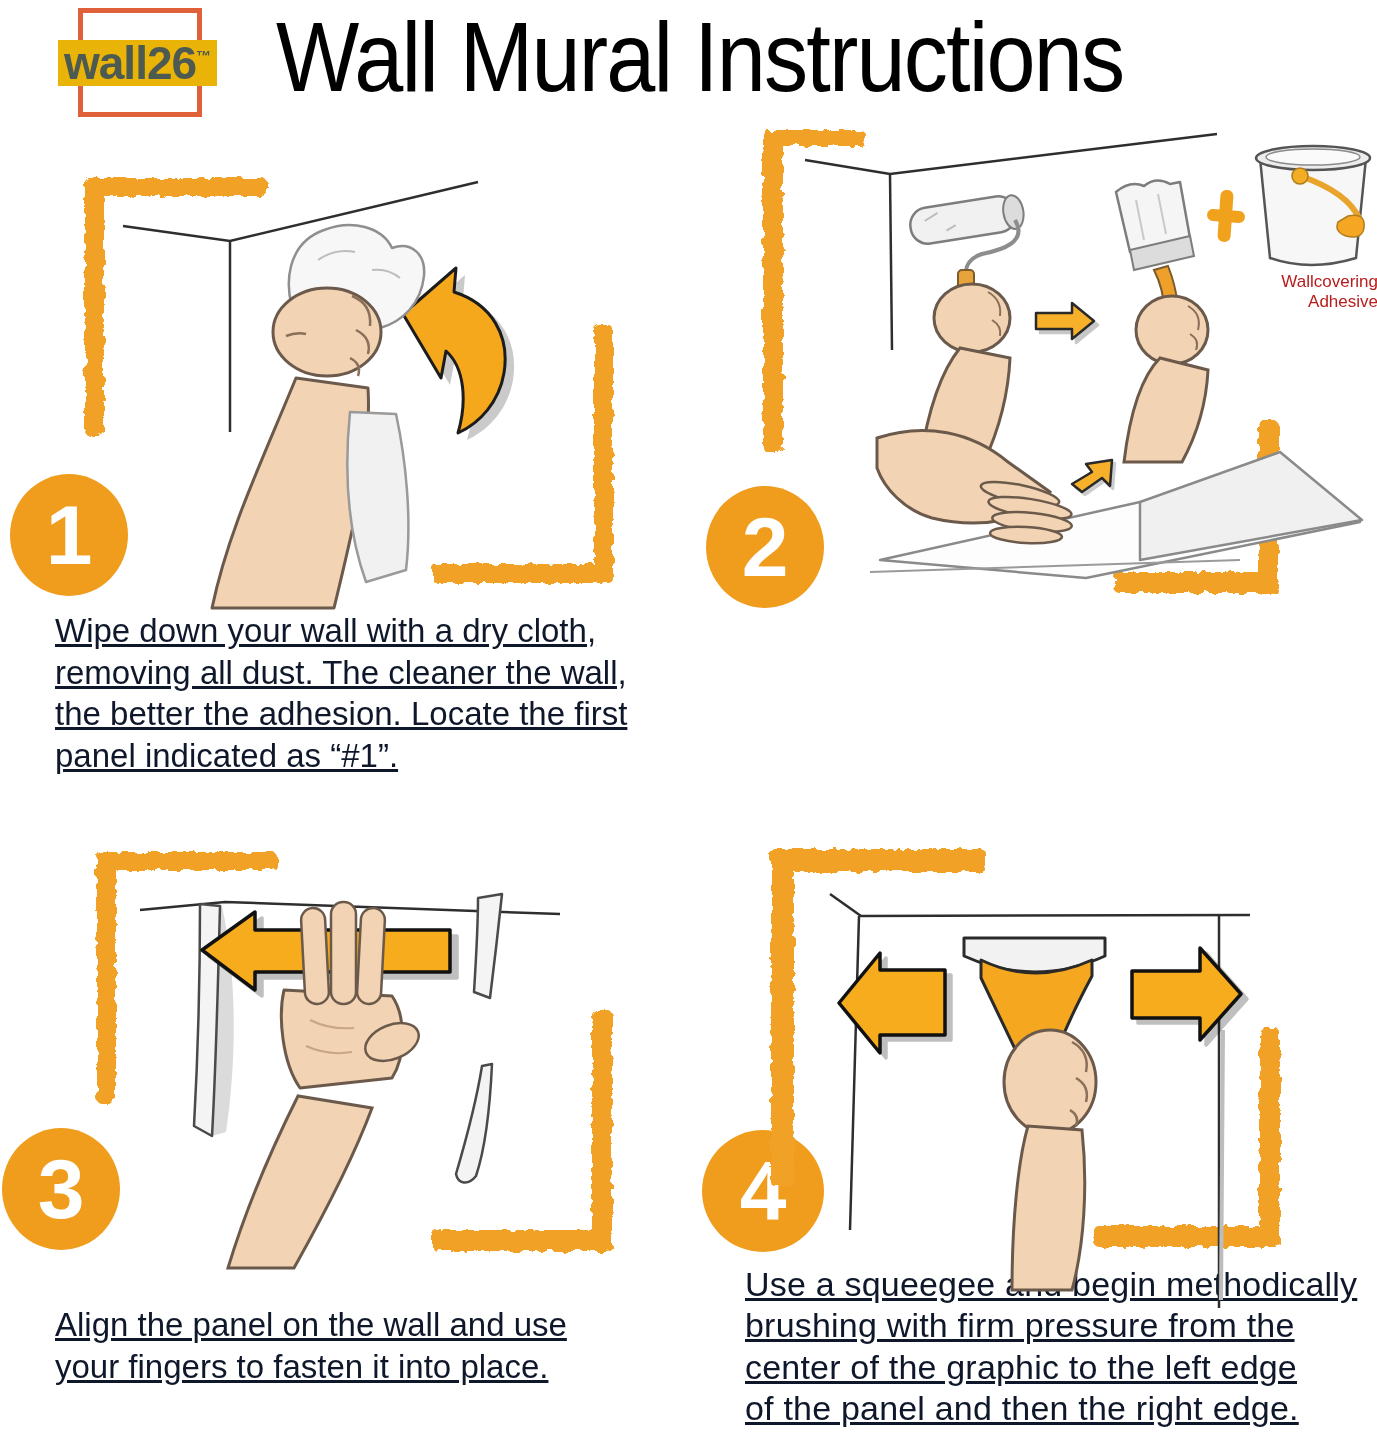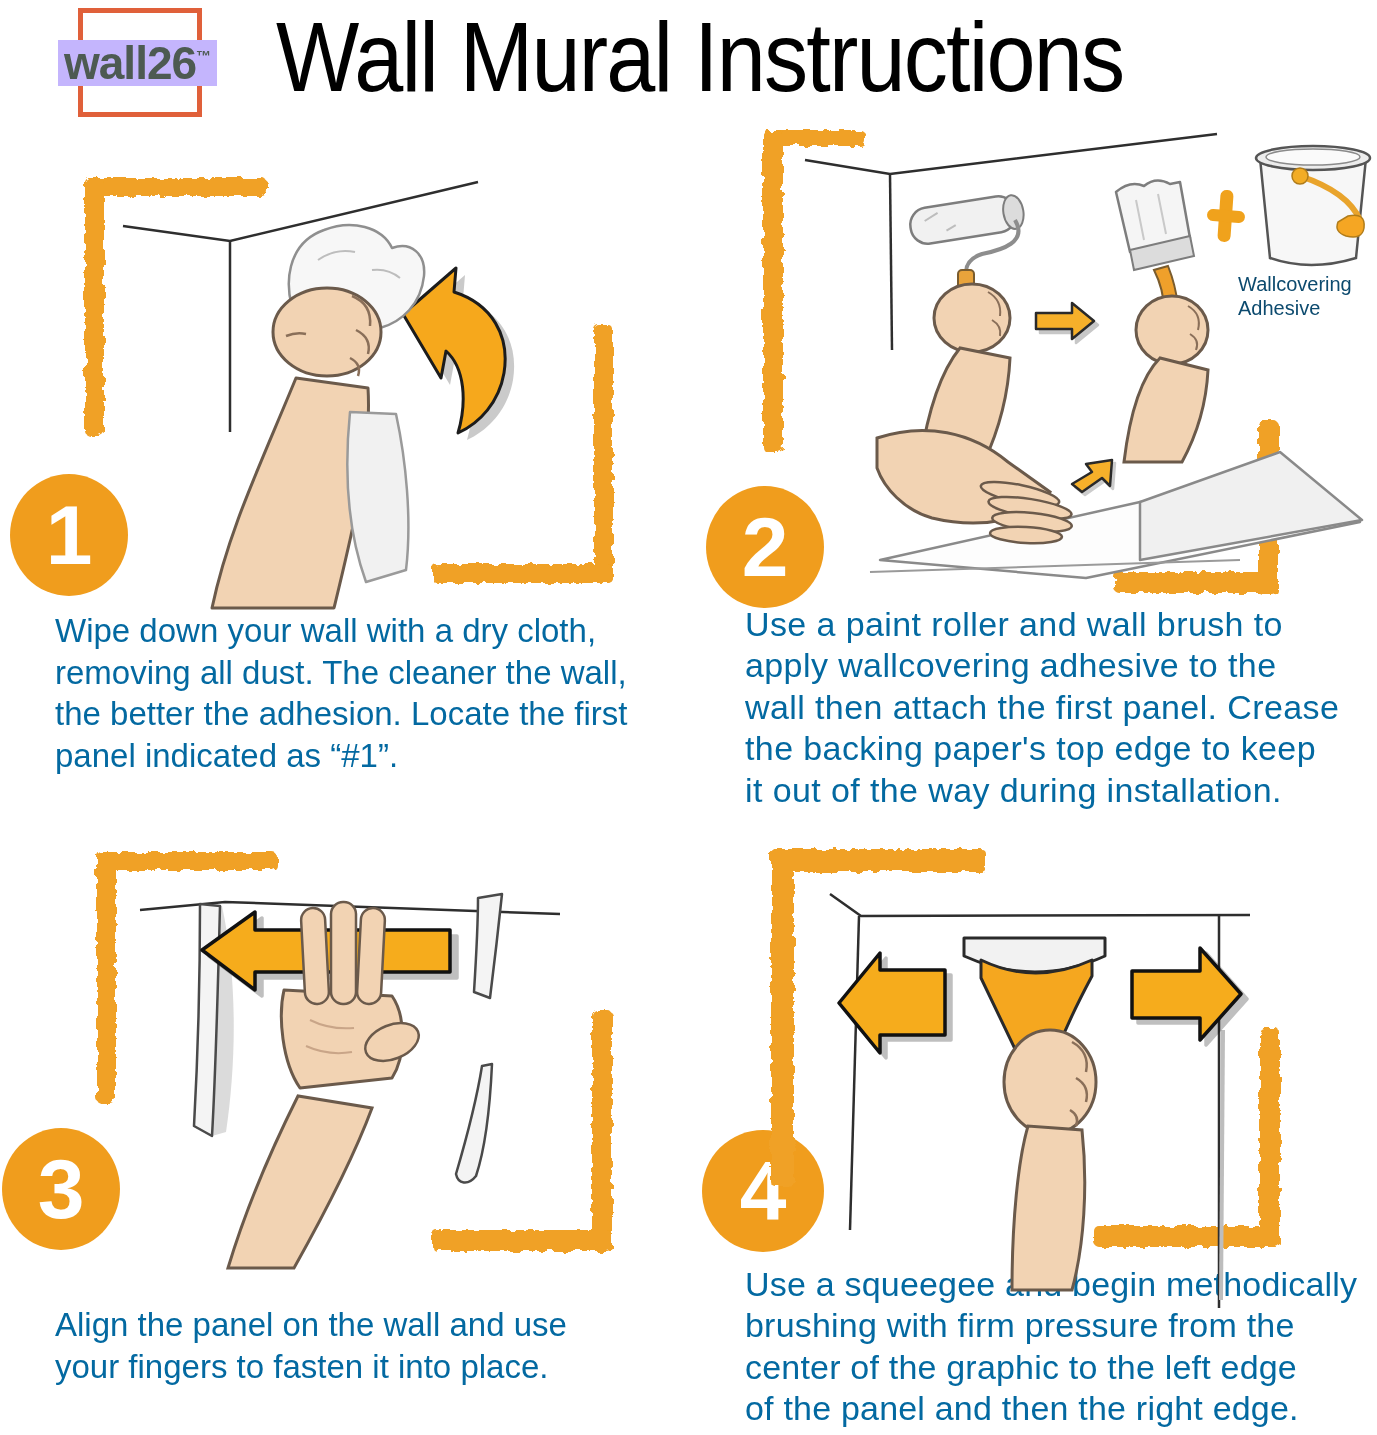--- a/index.html
+++ b/index.html
@@ -1,40 +1,40 @@
 <!DOCTYPE html>
 <html><head>
 <meta charset="utf-8">
 <style>
   html,body{margin:0;padding:0;background:#fff;}
   .canvas{position:relative;width:1377px;height:1435px;background:#ffffff;overflow:hidden;
           font-family:"Liberation Sans", sans-serif;color:#111;}
   
   .logo-box{position:absolute;left:78px;top:8px;width:114px;height:99px;border:5px solid #E0603A;}
-  .logo-text{position:absolute;left:58px;top:40px;background:#c4b5fd;padding:0 6px;
+  .logo-text{position:absolute;left:58px;top:40px;background:#eab308;padding:0 6px;
              font-size:46px;font-weight:bold;color:#4D5A52;letter-spacing:-1px;line-height:1;}
   .logo-tm{font-size:15px;vertical-align:18px;letter-spacing:0;}
   .page-title{position:absolute;left:276px;top:8px;font-size:98px;line-height:1;color:#000;
               white-space:nowrap;transform:scaleX(.90);transform-origin:0 0;letter-spacing:-2px;}
   
   .badge{position:absolute;width:118px;height:122px;border-radius:50%;background:#F09D1D;
          color:#fff;font-weight:bold;display:flex;align-items:center;justify-content:center;
          font-size:84px;line-height:1;}
   #badge1{left:10px;top:474px;}
   #badge2{left:706px;top:486px;}
   #badge3{left:2px;top:1128px;}
   #badge4{left:702px;top:1130px;width:122px;}
   
-  .step-text{position:absolute;white-space:pre-line;font-size:33px;line-height:1.26;color:#0369a1;}
+  .step-text{position:absolute;white-space:pre-line;font-size:33px;line-height:1.26;color:#0f172a;text-decoration:underline;}
   #text1{left:55px;top:610px;}
   #text2{left:745px;top:604px;font-size:34px;letter-spacing:.4px;line-height:1.22;}
   #text3{left:55px;top:1268px;margin-top:36px;}
   #text4{left:745px;top:1264px;font-size:34px;letter-spacing:.2px;line-height:1.22;}
-  .bucket-label{position:absolute;left:1238px;top:272px;width:140px;text-align:left;
-                white-space:pre-line;font-size:20px;line-height:1.2;color:#0c4a6e;}
+  .bucket-label{position:absolute;left:1238px;top:272px;width:140px;text-align:right;
+                white-space:pre-line;font-size:17px;line-height:1.2;color:#b91c1c;}
   .illu{position:absolute;}
   svg{display:block;overflow:visible;}
 </style>
 </head>
 <body>
 
 <div class="canvas">
 
   <div class="logo-box"></div>
   <div class="logo-text"><span>wall26</span><span class="logo-tm">™</span></div>
@@ -42,25 +42,20 @@
 
   <div class="badge" id="badge1">1</div>
   <div class="badge" id="badge2">2</div>
   <div class="badge" id="badge3">3</div>
   <div class="badge" id="badge4">4</div>
 
   <div class="step-text" id="text1">Wipe down your wall with a dry cloth,
 removing all dust. The cleaner the wall,
 the better the adhesion. Locate the first
 panel indicated as “#1”.</div>
-  <div class="step-text" id="text2">Use a paint roller and wall brush to
-apply wallcovering adhesive to the
-wall then attach the first panel. Crease
-the backing paper's top edge to keep
-it out of the way during installation.</div>
   <div class="step-text" id="text3">Align the panel on the wall and use
 your fingers to fasten it into place.</div>
   <div class="step-text" id="text4">Use a squeegee and begin methodically
 brushing with firm pressure from the
 center of the graphic to the left edge
 of the panel and then the right edge.</div>
   <div class="bucket-label">Wallcovering
 Adhesive</div>
 
   <svg class="illu" style="left:0;top:130px" width="690" height="480" viewBox="0 0 690 480">

